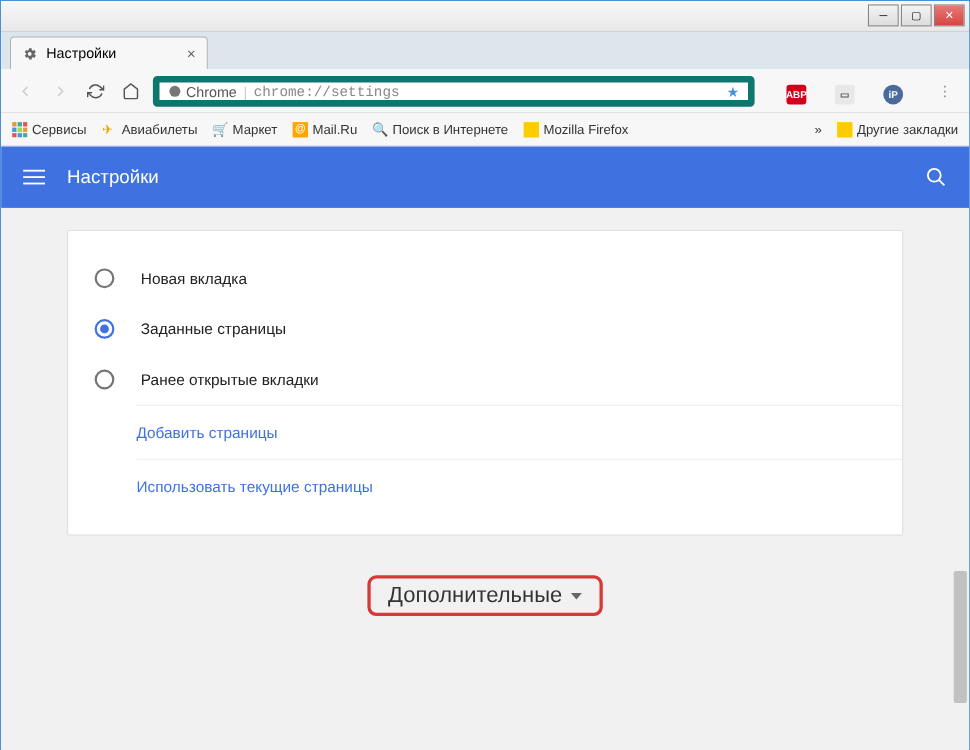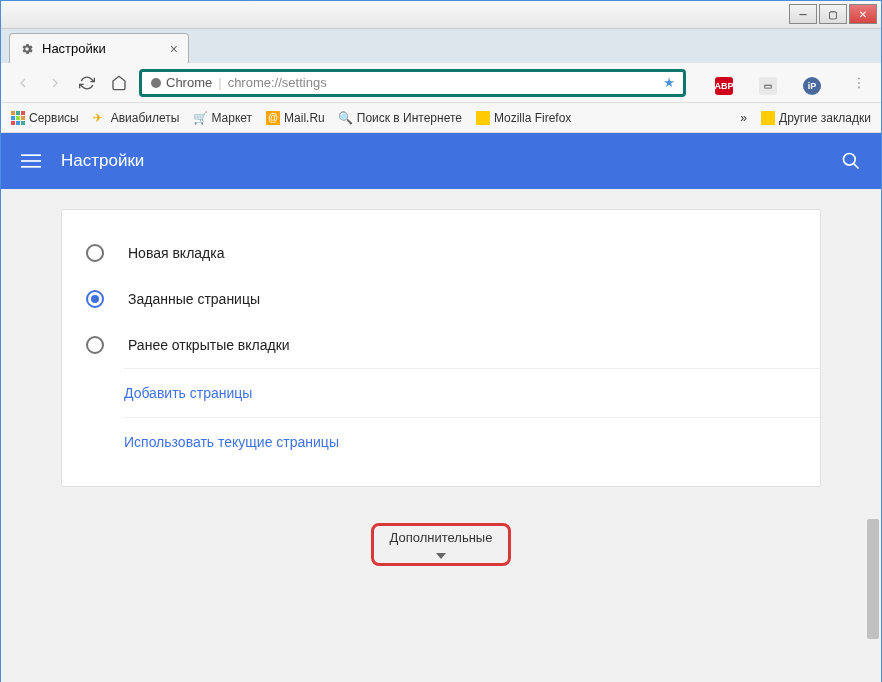--- a/index.html
+++ b/index.html
@@ -9,23 +9,23 @@
 .win-controls { position: absolute; right: 4px; top: 3px; display: flex; gap: 2px; }
 .win-btn { width: 28px; height: 20px; border: 1px solid #888; background: linear-gradient(to bottom, #f4f4f4, #ddd); display: flex; align-items: center; justify-content: center; font-size: 10px; cursor: pointer; }
 .win-btn.close { background: linear-gradient(to bottom, #e87a7a, #d64541); color: #fff; }
 .tabstrip { height: 34px; background: #dde5ed; display: flex; align-items: flex-end; padding-left: 8px; }
 .tab { height: 30px; background: #f7f7f7; border: 1px solid #b0b0b0; border-bottom: none; border-radius: 4px 4px 0 0; display: flex; align-items: center; padding: 0 10px; gap: 8px; min-width: 180px; position: relative; }
 .tab-close { margin-left: auto; color: #666; cursor: pointer; font-size: 14px; }
 .gear-icon { width: 14px; height: 14px; fill: #666; }
 .omnibox-row { height: 40px; background: #f7f7f7; display: flex; align-items: center; padding: 0 10px; gap: 8px; border-bottom: 1px solid #ddd; }
 .nav-btn { width: 24px; height: 24px; display: flex; align-items: center; justify-content: center; color: #888; cursor: pointer; }
 .nav-btn.disabled { color: #ccc; }
-.omnibox { flex: 1; height: 28px; border: 3px solid #0f766e; border-radius: 4px; display: flex; align-items: center; padding: 0 8px; gap: 6px; background: #fff; }
+.omnibox { flex: 1; height: 28px; border: 6px solid #0f766e; border-radius: 4px; display: flex; align-items: flex-end; padding: 0 8px; gap: 6px; background: #fff; }
 .omnibox-secure { color: #555; font-size: 13px; display: flex; align-items: center; gap: 4px; }
-.omnibox-url { color: #888; font-size: 13px; border: none; outline: none; flex: 1; }
+.omnibox-url { color: #888; font-size: 13px; border: none; outline: none; flex: 1; font-family: Liberation Mono, monospace; }
 .omnibox-star { color: #4a90d9; cursor: pointer; }
 .ext-icons { display: flex; gap: 26px; align-items: flex-end; margin-left: 21px; }
 .ext-icon { width: 18px; height: 18px; border-radius: 3px; display: flex; align-items: center; justify-content: center; font-size: 9px; font-weight: bold; }
 .bookmarks-bar { height: 30px; background: #f7f7f7; display: flex; align-items: center; padding: 0 10px; gap: 14px; border-bottom: 1px solid #ddd; font-size: 12px; }
 .bookmark { display: flex; align-items: center; gap: 4px; cursor: pointer; color: #333; }
 .bm-icon { width: 14px; height: 14px; display: inline-block; }
 .content { height: calc(682px - 28px - 34px - 40px - 30px); position: relative; overflow: hidden; background: #f1f1f1; }
 .settings-header { height: 56px; background: #3f72e0; color: #fff; display: flex; align-items: center; padding: 0 20px; gap: 20px; }
 .hamburger { width: 20px; height: 20px; cursor: pointer; }
 .settings-title { font-size: 17px; font-weight: 500; }
@@ -34,21 +34,21 @@
 .section-label { color: #757575; font-size: 13px; margin: 0 0 12px 78px; font-weight: 500; }
 .card { background: #fff; border: 1px solid #e0e0e0; border-radius: 2px; margin: 0 60px; padding: 20px 0; }
 .radio-row { display: flex; align-items: center; padding: 14px 24px; gap: 24px; cursor: pointer; }
 .radio { width: 18px; height: 18px; border: 2px solid #757575; border-radius: 50%; display: flex; align-items: center; justify-content: center; flex-shrink: 0; }
 .radio.selected { border-color: #3f72e0; }
 .radio.selected::after { content: ""; width: 8px; height: 8px; background: #3f72e0; border-radius: 50%; }
 .radio-label { font-size: 14px; color: #222; }
 .sub-links { margin-left: 62px; border-top: 1px solid #eee; }
 .link-row { padding: 16px 0; color: #3f72e0; font-size: 14px; cursor: pointer; border-bottom: 1px solid #eee; }
 .link-row:last-child { border-bottom: none; }
-.advanced { margin: 36px auto 0; display: flex; align-items: center; justify-content: center; gap: 8px; font-size: 13px; color: #333; cursor: pointer; width: fit-content; padding: 10px 20px; flex-direction: column; }
+.advanced { margin: 36px auto 0; display: flex; align-items: center; justify-content: center; gap: 8px; font-size: 20px; color: #333; cursor: pointer; width: fit-content; padding: 10px 20px; }
 .highlight-box { border: 3px solid #d93838; border-radius: 8px; padding: 4px 16px; }
 .chevron-down { width: 0; height: 0; border-left: 5px solid transparent; border-right: 5px solid transparent; border-top: 6px solid #666; }
 .scrollbar { position: absolute; right: 0; top: 0; bottom: 0; width: 16px; background: #f1f1f1; }
 .scroll-thumb { position: absolute; right: 2px; width: 12px; background: #c1c1c1; border-radius: 2px; top: 330px; height: 120px; }
 svg { display: block; }
 </style>
 </head>
 <body>
 
 <div class="window">

